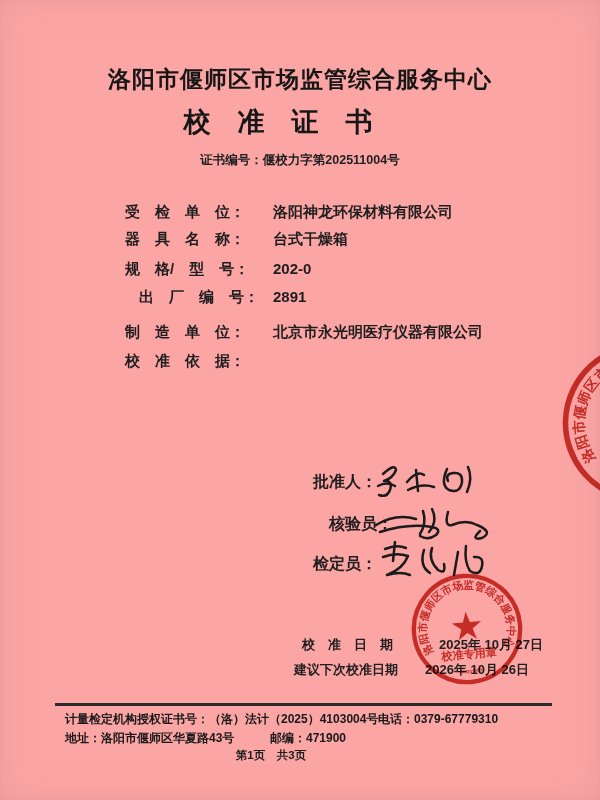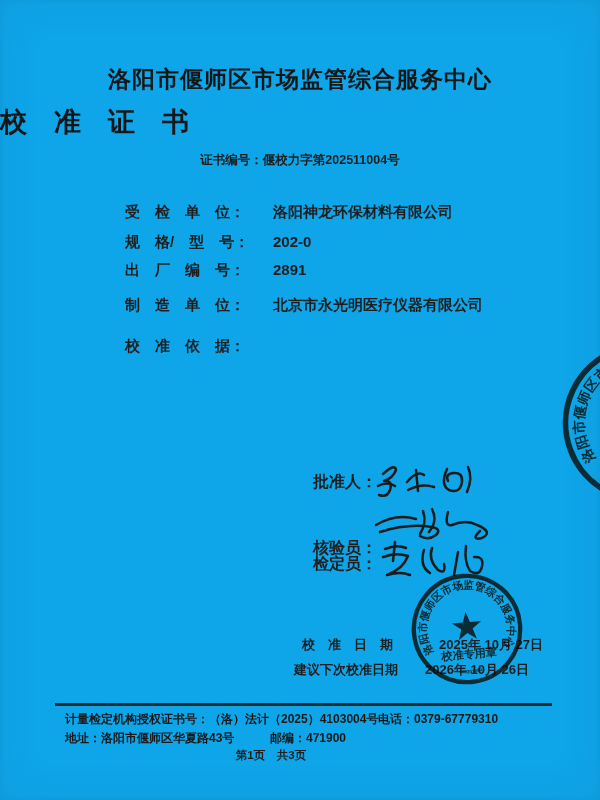--- a/index.html
+++ b/index.html
@@ -1,35 +1,35 @@
 <!DOCTYPE html>
 <html><head>
 <meta charset="utf-8">
 <style>
   html,body{margin:0;padding:0;}
   body{width:600px;height:800px;background:#f6f6f4;font-family:"Liberation Sans","DejaVu Sans",sans-serif;}
-  .page{position:relative;width:600px;height:800px;background:#0ea5e9;overflow:hidden;
+  .page{position:relative;width:600px;height:800px;background:#fca5a5;overflow:hidden;
         box-shadow:inset 0 0 45px rgba(60,60,60,.07), inset 0 0 6px rgba(0,0,0,.05);color:#1e1e1e;}
   .abs{position:absolute;}
 
   
   .org-title{top:64px;left:0;width:600px;text-align:center;font-size:23px;font-weight:700;letter-spacing:1px;color:#161616;}
-  .cert-title{top:104px;left:0;width:556px;text-align:left;font-size:27px;font-weight:700;color:#161616;}
+  .cert-title{top:104px;left:0;width:556px;text-align:center;font-size:27px;font-weight:700;color:#161616;}
   .cert-no{top:152px;left:0;width:600px;text-align:center;font-size:12.5px;font-weight:700;}
 
   
   .fields{top:200px;left:125px;width:420px;}
   .frow{display:flex;line-height:20px;font-size:15px;font-weight:700;}
   .frow .lbl{width:148px;flex:0 0 148px;}
   .frow.r1{margin-top:2px;}
   .frow.r2{margin-top:7px;}
   .frow.r3{margin-top:10px;}
-  .frow.r4{margin-top:8px;}
+  .frow.r4{margin-top:8px;text-align:center;}
   .frow.r5{margin-top:15px;}
-  .frow.r6{margin-top:21px;gap:11px;}
+  .frow.r6{margin-top:9px;gap:11px;}
 
   
   .sig-lbl{font-size:16px;font-weight:700;left:313px;}
   .sig-svg path{fill:none;stroke:#1b1b1b;stroke-width:2.5;stroke-linecap:round;stroke-linejoin:round;}
 
   
   .date-lbl,.date-val{font-size:13px;font-weight:700;}
 
   
   .divider{top:703px;left:55px;width:497px;height:2.5px;background:#2b2b2b;}
@@ -51,20 +51,24 @@
   <div class="abs cert-title">校　准　证　书</div>
   <div class="abs cert-no">
     <span>证书编号：</span><span>偃校力字第202511004号</span>
   </div>
 
   <div class="abs fields">
     <div class="frow r1">
       <span class="lbl">受　检　单　位：</span>
       <span class="val">洛阳神龙环保材料有限公司</span>
     </div>
+    <div class="frow r2">
+      <span class="lbl">器　具　名　称：</span>
+      <span class="val">台式干燥箱</span>
+    </div>
     <div class="frow r3">
       <span class="lbl">规　格/　型　号：</span>
       <span class="val">202-0</span>
     </div>
     <div class="frow r4">
       <span class="lbl">出　厂　编　号：</span>
       <span class="val">2891</span>
     </div>
     <div class="frow r5">
       <span class="lbl">制　造　单　位：</span>
@@ -79,21 +83,21 @@
   <svg class="abs sig-svg" style="top:460px;left:375px;" width="110" height="45" viewBox="0 0 110 45">
     <path d="M8,14 Q20,3 21,10 Q18,18 9,21 Q18,20 15,30 Q12,38 4,35"></path>
     <path d="M3,26 Q12,21 20,26"></path>
     <path d="M32,22 Q42,10 49,15"></path>
     <path d="M41,10 L43,31"></path>
     <path d="M33,30 Q47,23 59,27"></path>
     <path d="M72,9 Q65,25 74,30 Q85,34 87,22 Q88,12 78,13 Q70,14 73,21"></path>
     <path d="M93,7 Q98,18 92,32"></path>
   </svg>
 
-  <div class="abs sig-lbl" style="top:538px;">核验员：</div>
+  <div class="abs sig-lbl" style="top:514px;margin-left:16px;">核验员：</div>
   <svg class="abs sig-svg" style="top:503px;left:370px;" width="140" height="48" viewBox="0 0 140 48">
     <path d="M6,22 Q26,10 46,16"></path>
     <path d="M10,29 Q38,20 62,24 Q72,26 66,32 Q58,38 50,33"></path>
     <path d="M53,8 Q57,20 50,31"></path>
     <path d="M62,6 Q68,18 59,29"></path>
     <path d="M78,9 Q74,24 82,22 Q96,16 107,22 Q124,29 112,35 Q100,38 110,28"></path>
   </svg>
 
   <div class="abs sig-lbl" style="top:554px;">检定员：</div>
   <svg class="abs sig-svg" style="top:540px;left:375px;" width="125" height="45" viewBox="0 0 125 45">

